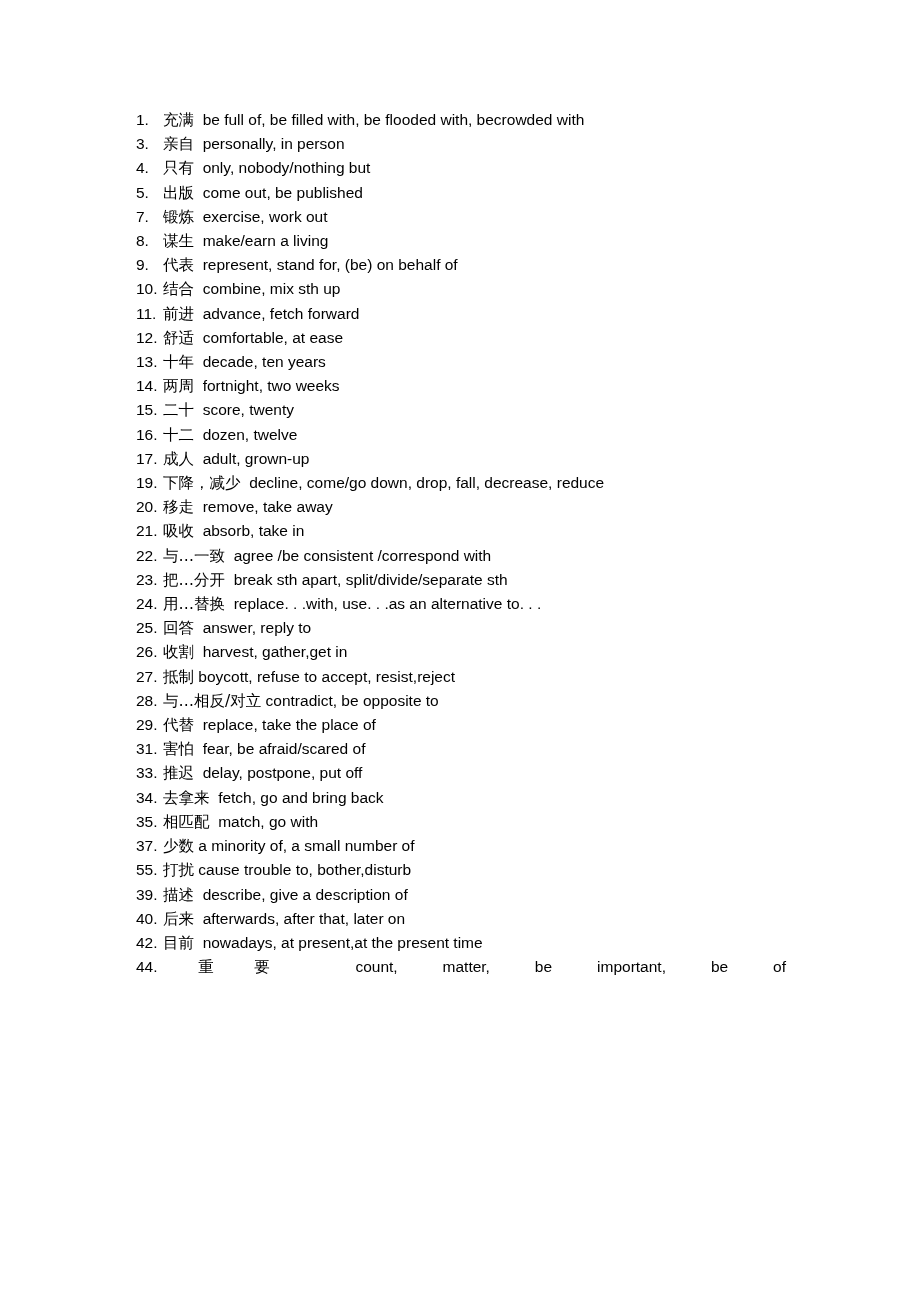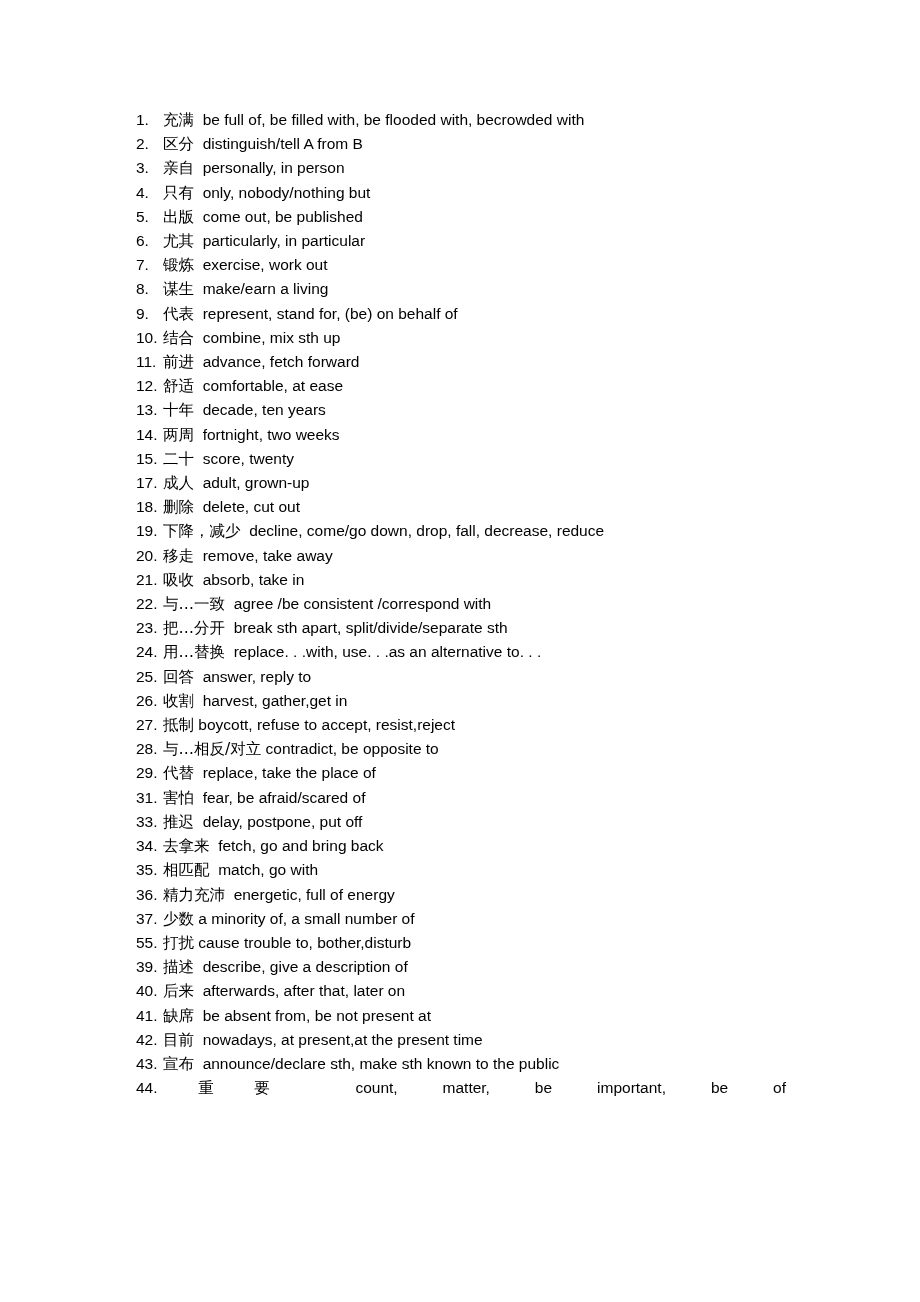--- a/index.html
+++ b/index.html
@@ -65,55 +65,50 @@
     white-space: pre;
   }
 </style>
 </head>
 <body>
 
 <div class="page">
   <div class="content">
     <ol class="vocab-list">
         <li><span class="num">1.</span><span class="term">充满</span><span class="sp">  </span><span class="gloss">be full of, be filled with, be flooded with, becrowded with</span></li>
-        <li><span class="num">2.</span><span class="term">区分</span><span class="sp">  </span><span class="gloss">distinguish/tell A from B</span></li>
         <li><span class="num">3.</span><span class="term">亲自</span><span class="sp">  </span><span class="gloss">personally, in person</span></li>
         <li><span class="num">4.</span><span class="term">只有</span><span class="sp">  </span><span class="gloss">only, nobody/nothing but</span></li>
         <li><span class="num">5.</span><span class="term">出版</span><span class="sp">  </span><span class="gloss">come out, be published</span></li>
-        <li><span class="num">6.</span><span class="term">尤其</span><span class="sp">  </span><span class="gloss">particularly, in particular</span></li>
         <li><span class="num">7.</span><span class="term">锻炼</span><span class="sp">  </span><span class="gloss">exercise, work out</span></li>
         <li><span class="num">8.</span><span class="term">谋生</span><span class="sp">  </span><span class="gloss">make/earn a living</span></li>
         <li><span class="num">9.</span><span class="term">代表</span><span class="sp">  </span><span class="gloss">represent, stand for, (be) on behalf of</span></li>
         <li><span class="num">10.</span><span class="term">结合</span><span class="sp">  </span><span class="gloss">combine, mix sth up</span></li>
         <li><span class="num">11.</span><span class="term">前进</span><span class="sp">  </span><span class="gloss">advance, fetch forward</span></li>
         <li><span class="num">12.</span><span class="term">舒适</span><span class="sp">  </span><span class="gloss">comfortable, at ease</span></li>
         <li><span class="num">13.</span><span class="term">十年</span><span class="sp">  </span><span class="gloss">decade, ten years</span></li>
         <li><span class="num">14.</span><span class="term">两周</span><span class="sp">  </span><span class="gloss">fortnight, two weeks</span></li>
         <li><span class="num">15.</span><span class="term">二十</span><span class="sp">  </span><span class="gloss">score, twenty</span></li>
+        <li><span class="num">16.</span><span class="term">十二</span><span class="sp">  </span><span class="gloss">dozen, twelve</span></li>
         <li><span class="num">17.</span><span class="term">成人</span><span class="sp">  </span><span class="gloss">adult, grown-up</span></li>
-        <li><span class="num">18.</span><span class="term">删除</span><span class="sp">  </span><span class="gloss">delete, cut out</span></li>
         <li><span class="num">19.</span><span class="term">下降，减少</span><span class="sp">  </span><span class="gloss">decline, come/go down, drop, fall, decrease, reduce</span></li>
         <li><span class="num">20.</span><span class="term">移走</span><span class="sp">  </span><span class="gloss">remove, take away</span></li>
         <li><span class="num">21.</span><span class="term">吸收</span><span class="sp">  </span><span class="gloss">absorb, take in</span></li>
         <li><span class="num">22.</span><span class="term">与…一致</span><span class="sp">  </span><span class="gloss">agree /be consistent /correspond with</span></li>
         <li><span class="num">23.</span><span class="term">把…分开</span><span class="sp">  </span><span class="gloss">break sth apart, split/divide/separate sth</span></li>
         <li><span class="num">24.</span><span class="term">用…替换</span><span class="sp">  </span><span class="gloss">replace. . .with, use. . .as an alternative to. . .</span></li>
         <li><span class="num">25.</span><span class="term">回答</span><span class="sp">  </span><span class="gloss">answer, reply to</span></li>
         <li><span class="num">26.</span><span class="term">收割</span><span class="sp">  </span><span class="gloss">harvest, gather,get in</span></li>
         <li><span class="num">27.</span><span class="term">抵制</span><span class="sp"> </span><span class="gloss">boycott, refuse to accept, resist,reject</span></li>
         <li><span class="num">28.</span><span class="term">与…相反/对立</span><span class="sp"> </span><span class="gloss">contradict, be opposite to</span></li>
         <li><span class="num">29.</span><span class="term">代替</span><span class="sp">  </span><span class="gloss">replace, take the place of</span></li>
         <li><span class="num">31.</span><span class="term">害怕</span><span class="sp">  </span><span class="gloss">fear, be afraid/scared of</span></li>
         <li><span class="num">33.</span><span class="term">推迟</span><span class="sp">  </span><span class="gloss">delay, postpone, put off</span></li>
         <li><span class="num">34.</span><span class="term">去拿来</span><span class="sp">  </span><span class="gloss">fetch, go and bring back</span></li>
         <li><span class="num">35.</span><span class="term">相匹配</span><span class="sp">  </span><span class="gloss">match, go with</span></li>
-        <li><span class="num">36.</span><span class="term">精力充沛</span><span class="sp">  </span><span class="gloss">energetic, full of energy</span></li>
         <li><span class="num">37.</span><span class="term">少数</span><span class="sp"> </span><span class="gloss">a minority of, a small number of</span></li>
         <li><span class="num">55.</span><span class="term">打扰</span><span class="sp"> </span><span class="gloss">cause trouble to, bother,disturb</span></li>
         <li><span class="num">39.</span><span class="term">描述</span><span class="sp">  </span><span class="gloss">describe, give a description of</span></li>
         <li><span class="num">40.</span><span class="term">后来</span><span class="sp">  </span><span class="gloss">afterwards, after that, later on</span></li>
-        <li><span class="num">41.</span><span class="term">缺席</span><span class="sp">  </span><span class="gloss">be absent from, be not present at</span></li>
         <li><span class="num">42.</span><span class="term">目前</span><span class="sp">  </span><span class="gloss">nowadays, at present,at the present time</span></li>
-        <li><span class="num">43.</span><span class="term">宣布</span><span class="sp">  </span><span class="gloss">announce/declare sth, make sth known to the public</span></li>
         <li class="justified"><span class="num">44.</span><span class="term">重要</span><span class="sp"> </span><span class="gloss">count, matter, be important, be of</span></li>
       </ol>
   </div>
 </div>
 
 </body></html>

